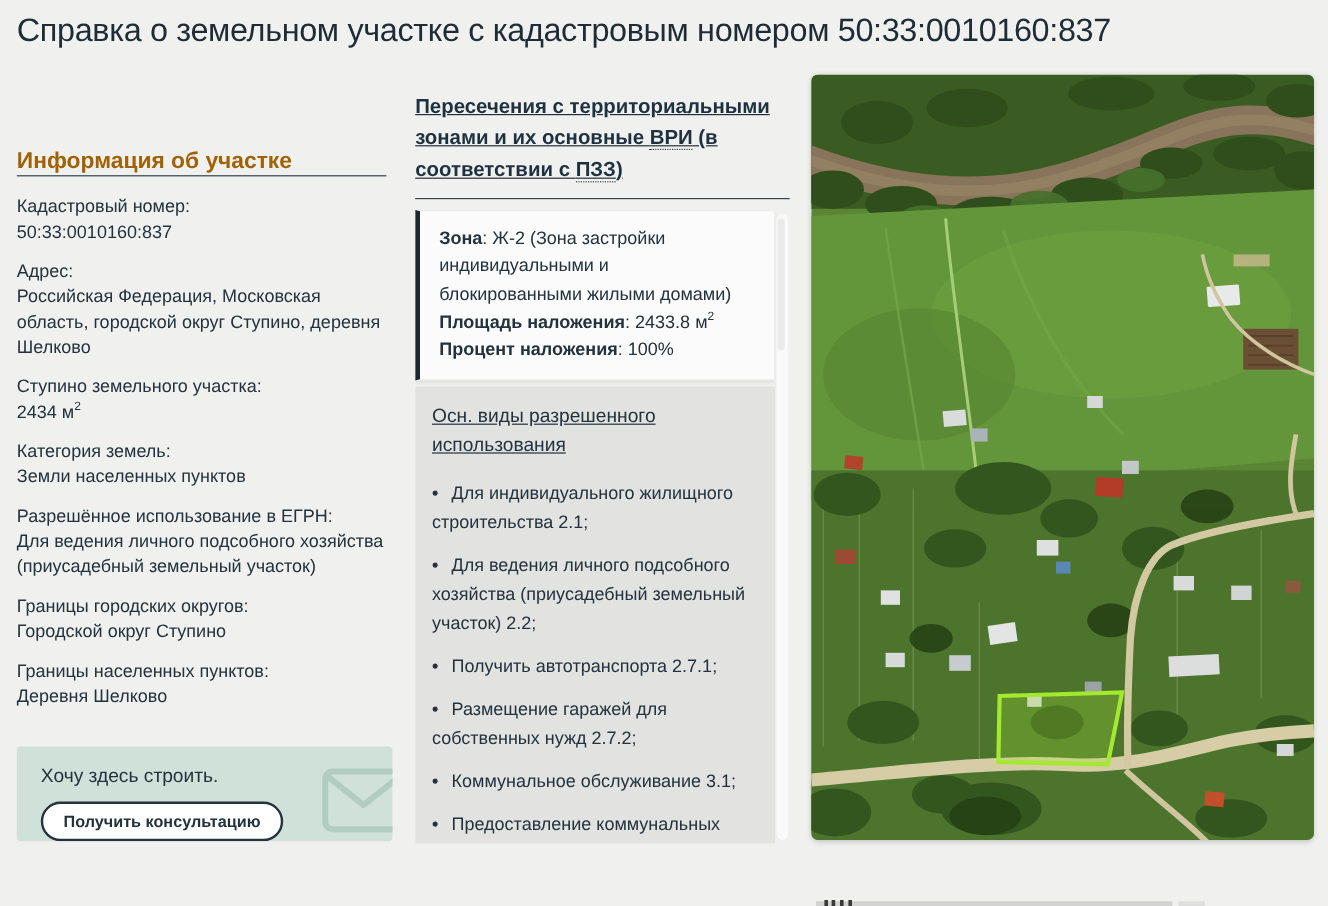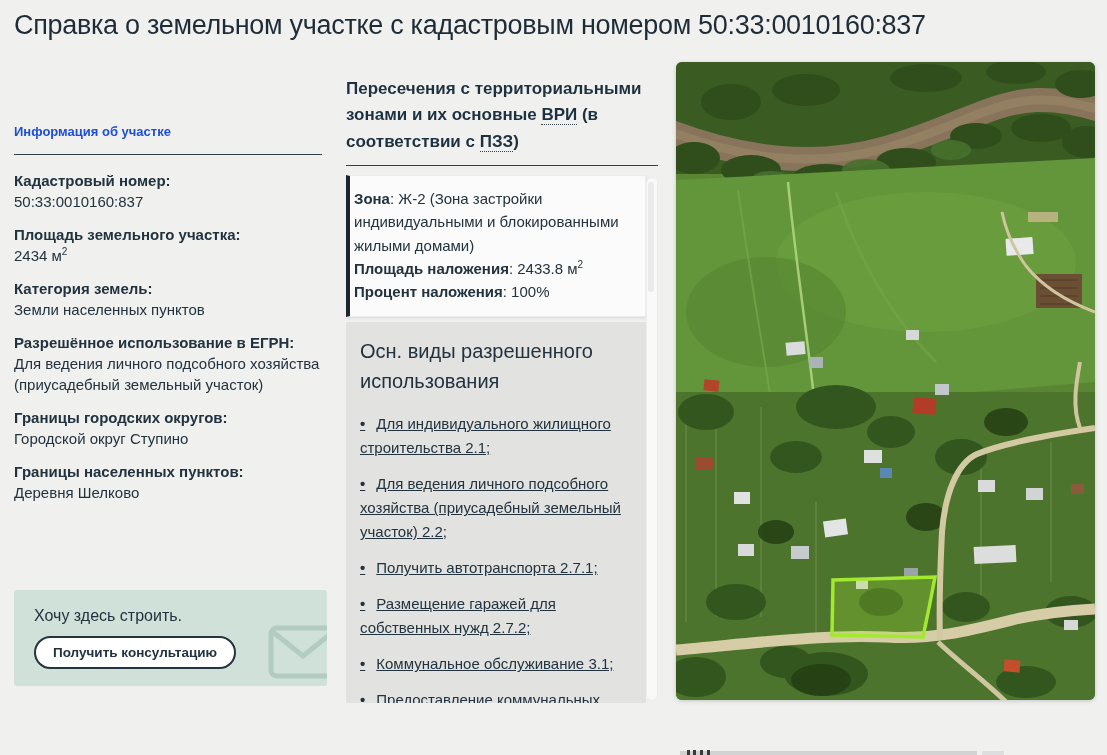--- a/index.html
+++ b/index.html
@@ -6,54 +6,54 @@
   body{width:1107px;height:755px;overflow:hidden;background:#f0f1ef;
        font-family:"Liberation Sans","DejaVu Sans",sans-serif;color:#22323e;}
   .page{position:relative;width:1107px;height:755px;}
 
   
   .page-title{position:absolute;left:14px;top:10px;width:1000px;
       font-size:27px;font-weight:normal;color:#1e2c37;letter-spacing:-.3px;}
 
   
   .col-left{position:absolute;left:14px;top:124px;width:308px;}
-  .panel-heading{font-size:13px;font-weight:bold;color:#1d4ed8;
-      padding-bottom:15px;border-bottom:1.5px solid #31404b;margin-bottom:15px;}
+  .panel-heading{font-size:19px;font-weight:bold;color:#a16207;
+      padding-bottom:0;border-bottom:1.5px solid #31404b;margin-bottom:15px;}
   .field{margin-bottom:12px;font-size:15px;line-height:1.4;color:#22323e;}
-  .flabel{font-weight:bold;}
+  .flabel{font-weight:normal;}
   sup{font-size:10px;}
 
   
-  .cta-box{position:absolute;left:14px;top:590px;width:313px;height:96px;
+  .cta-box{position:absolute;left:14px;top:622px;width:313px;height:79px;
       background:#cfe1d8;border-radius:3px;overflow:hidden;box-sizing:border-box;
       padding:17px 20px;}
   .cta-text{font-size:16px;color:#22323e;}
   .cta-button{margin-top:11px;display:inline-block;background:#fff;
       border:2px solid #24333d;border-radius:22px;padding:7px 17px;
       font-size:13.5px;font-weight:bold;color:#22323e;cursor:pointer;
       font-family:inherit;text-align:center;}
   .cta-envelope{position:absolute;right:-12px;bottom:6px;}
 
   
   .col-mid{position:absolute;left:346px;top:76px;width:312px;}
   .mid-heading{font-size:17px;font-weight:bold;line-height:1.55;color:#1e3140;
-      padding-bottom:10px;border-bottom:1.5px solid #31404b;}
+      padding-bottom:10px;border-bottom:1.5px solid #31404b;text-decoration:underline;}
   .abbr{border-bottom:1.5px dotted #31404b;cursor:help;}
   .zones-scroll{position:relative;margin-top:9px;height:528px;overflow:hidden;}
   .zone-card{width:300px;box-sizing:border-box;background:#fbfbfb;
       border:1px solid #ececec;border-left:4px solid #1b262d;
       box-shadow:0 1px 3px rgba(0,0,0,.10);
-      padding:11px 4px 13px;font-size:15px;line-height:1.55;margin-bottom:5px;}
+      padding:11px 16px 13px;font-size:15px;line-height:1.55;margin-bottom:5px;}
   .zone-card b{font-weight:bold;}
   .uses-area{width:300px;box-sizing:border-box;background:#e2e3e1;
       padding:14px 14px 18px;}
-  .uses-link{font-size:20px;line-height:1.5;color:#22323e;
-      cursor:pointer;display:inline;}
+  .uses-link{font-size:16px;line-height:1.5;color:#22323e;
+      text-decoration:underline;cursor:pointer;display:inline;}
   .uses-list{list-style:none;margin:16px 0 0;padding:0;}
-  .uses-list li{font-size:15px;line-height:1.6;margin-bottom:12px;color:#22323e;text-decoration:underline;}
+  .uses-list li{font-size:15px;line-height:1.6;margin-bottom:12px;color:#22323e;}
   .bullet{font-weight:bold;margin-right:11px;}
   .mid-scrollbar{position:absolute;right:0;top:2px;bottom:2px;width:10px;
       background:#f9f9f9;border:1px solid #ededed;border-radius:6px;cursor:pointer;}
   .mid-scrollthumb{position:absolute;top:4px;left:1px;width:6px;height:110px;
       background:#eaeaea;border-radius:4px;cursor:grab;}
 
   
   .map-wrap{position:absolute;left:676px;top:62px;width:419px;height:638px;
       border-radius:6px;overflow:hidden;box-shadow:0 1px 4px rgba(0,0,0,.18);}
   .map-wrap svg{display:block;width:100%;height:100%;}
@@ -72,21 +72,25 @@
   <div class="page-title">Справка о земельном участке с кадастровым номером 50:33:0010160:837</div>
 
   <div class="col-left">
     <div class="panel-heading">Информация об участке</div>
 
     <div class="field">
       <div class="flabel">Кадастровый номер:</div>
       <div class="fvalue">50:33:0010160:837</div>
     </div>
     <div class="field">
-      <div class="flabel">Площадь земельного участка:</div>
+      <div class="flabel">Адрес:</div>
+      <div class="fvalue">Российская Федерация, Московская область, городской округ Ступино, деревня Шелково</div>
+    </div>
+    <div class="field">
+      <div class="flabel">Ступино земельного участка:</div>
       <div class="fvalue"><span>2434 м</span><sup>2</sup></div>
     </div>
     <div class="field">
       <div class="flabel">Категория земель:</div>
       <div class="fvalue">Земли населенных пунктов</div>
     </div>
     <div class="field">
       <div class="flabel">Разрешённое использование в ЕГРН:</div>
       <div class="fvalue">Для ведения личного подсобного хозяйства (приусадебный земельный участок)</div>
     </div>

